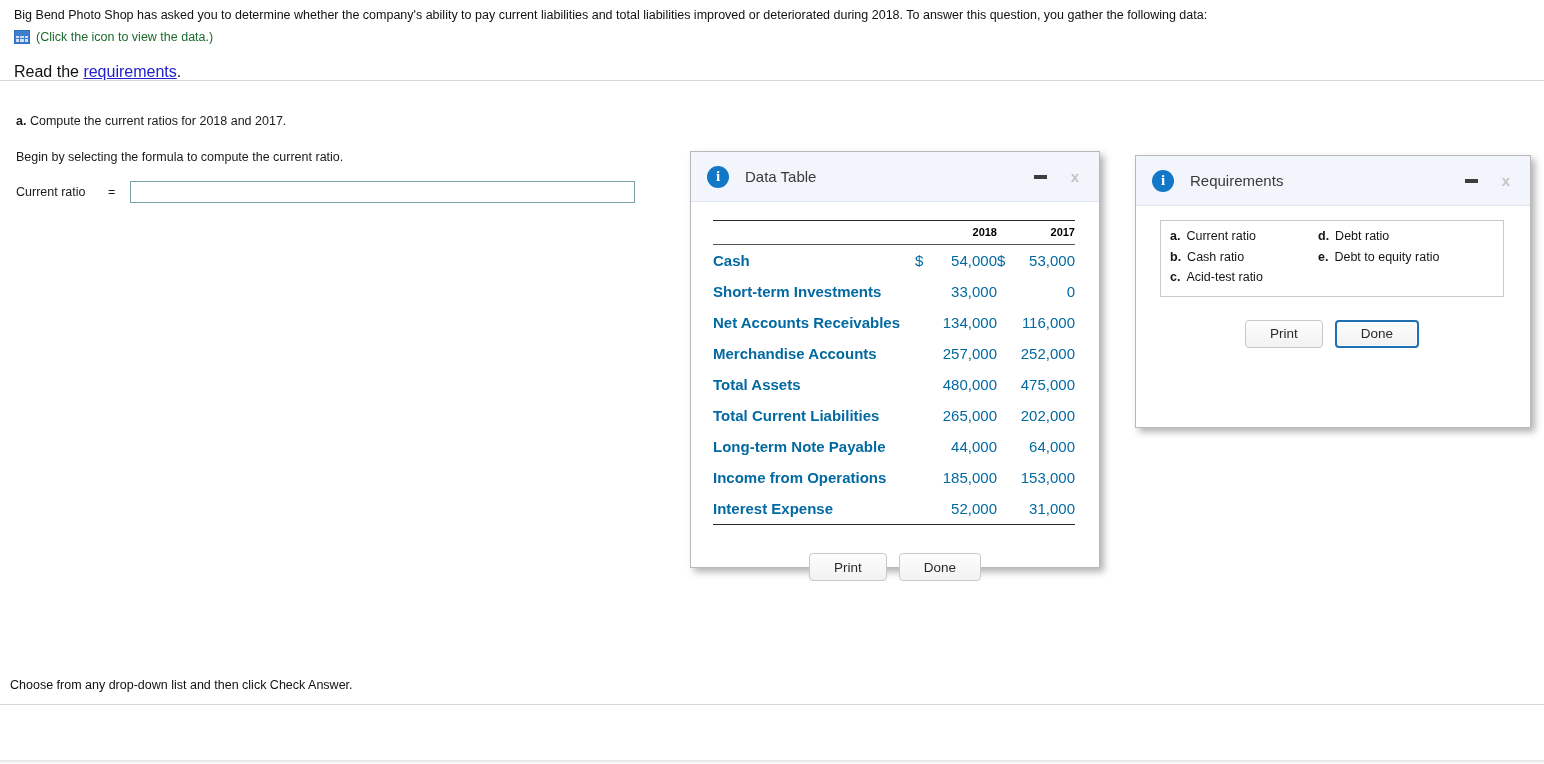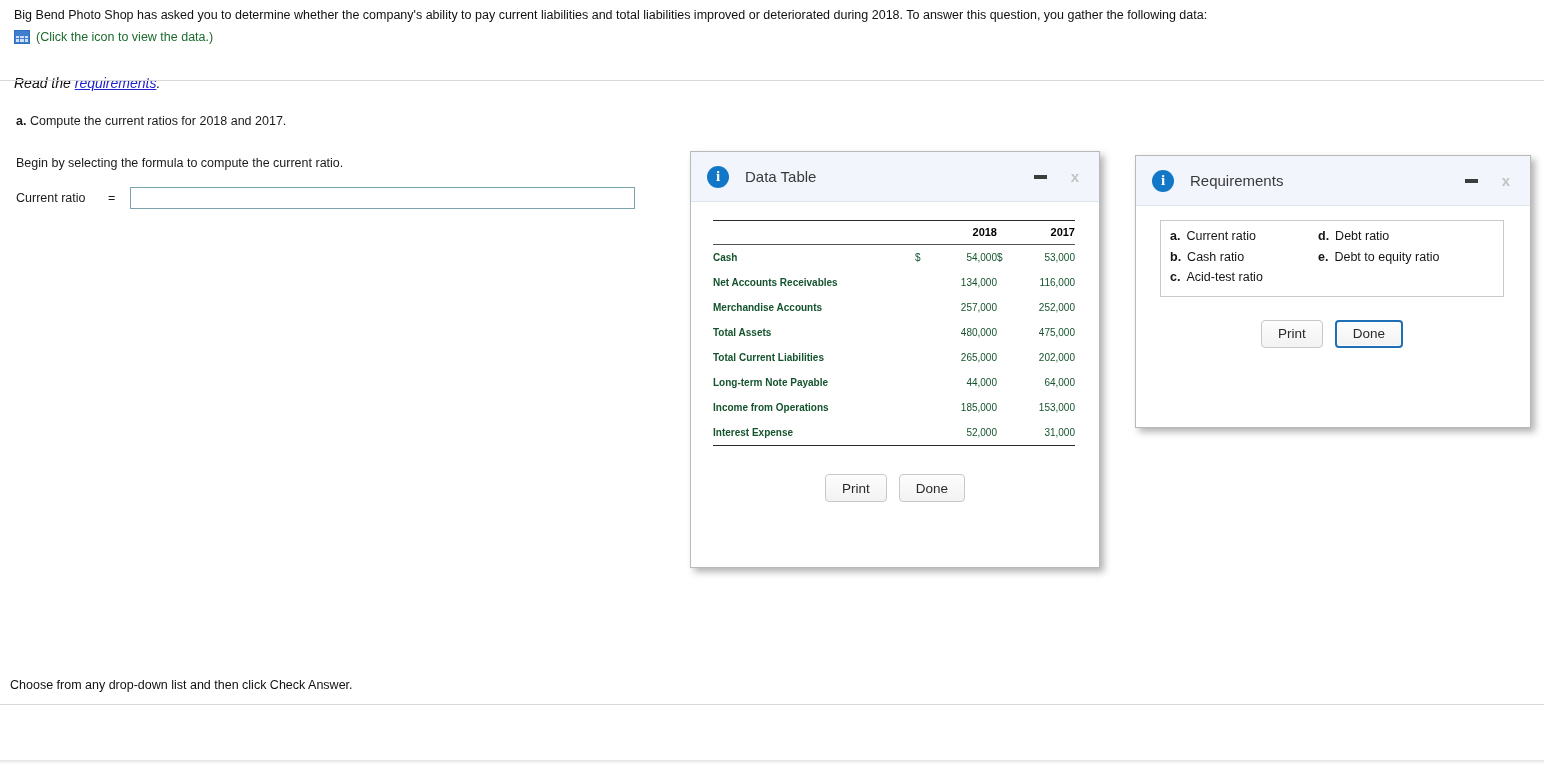--- a/index.html
+++ b/index.html
@@ -31,33 +31,33 @@
     content: ""; position: absolute; left: 0; top: 0; right: 0; height: 3.5px;
     background: #3f7fd0;
   }
   .grid-icon .cells {
     position: absolute; left: 0; top: 3.5px; right: 0; bottom: 0;
     display: grid; grid-template-columns: 1fr 1fr 1fr; grid-template-rows: 1fr 1fr;
     gap: 1px; padding: 1px; background: #3f7fd0;
   }
   .grid-icon .cells i { background: #cfe0f5; display: block; }
   .click-icon-text { color: #1b6b2e; font-size: 12.5px; }
-  .read-line { margin-top: 28px; font-size: 14px; font-style: italic; }
+  .read-line { margin-top: 17px; font-size: 16px; }
   .req-link { color: #2020cc; text-decoration: underline; cursor: pointer; }
 
   .hr-top {
     position: absolute; left: 0; top: 80px; width: 1544px; height: 1px;
     background: #d8d8d8;
   }
 
   
   .parta { position: absolute; left: 16px; top: 114px; width: 700px; }
   .parta .q { font-size: 12.5px; }
   .parta .q b { font-weight: bold; }
-  .parta .begin { font-size: 12.5px; margin-top: 28px; }
+  .parta .begin { font-size: 12.5px; margin-top: 22px; }
   .formula-row {
     margin-top: 17px; display: flex; align-items: center;
   }
   .formula-label { font-size: 12.5px; width: 92px; }
   .formula-eq { font-size: 12.5px; width: 22px; }
   .formula-input {
     width: 505px; height: 22px; border: 1px solid #7ba3ad;
     background: #ffffff; outline: none; font-size: 12.5px;
     padding: 0 5px; font-family: "Liberation Sans", sans-serif;
   }
@@ -90,21 +90,21 @@
   .btn-close {
     width: 20px; height: 20px; display: flex; align-items: center;
     justify-content: center; cursor: pointer; color: #c3c3c3;
     font-size: 15px; font-weight: bold; font-family: "Liberation Sans", sans-serif;
   }
   .dlg-body { padding: 0; }
   .dlg-foot {
     display: flex; justify-content: center; gap: 12px;
   }
   .dbtn {
-    min-width: 56px; height: 28px; padding: 0 16px;
+    min-width: 56px; height: 28px; padding: 0 24px;
     background: linear-gradient(#fdfdfd, #f2f2f2);
     border: 1px solid #c8c8c8; border-radius: 4px;
     font-size: 13.5px; color: #2a2a2a; cursor: pointer;
     font-family: "Liberation Sans", sans-serif;
     display: flex; align-items: center; justify-content: center;
   }
   .dbtn.focused {
     border: 2px solid #1f6fb5; box-shadow: 0 0 0 1px #ffffff inset;
   }
 
@@ -113,21 +113,21 @@
   .dt-wrap { padding: 18px 20px 0 22px; }
   table.dt { width: 362px; border-collapse: collapse; font-size: 12.5px; }
   table.dt thead th {
     font-weight: bold; font-size: 11px; color: #000000;
     padding: 5px 0 6px 0; text-align: right; margin-top: 39px;
   }
   table.dt thead tr.rule-top th { padding: 0; height: 0; }
   .rule-line-top { border-top: 1.6px solid #2b2b2b; }
   .rule-line-under { border-bottom: 1.2px solid #555; }
   .rule-line-bottom { border-bottom: 1.6px solid #2b2b2b; }
-  table.dt td { padding: 7px 0; font-size: 10px; color: #14532d; }
+  table.dt td { padding: 7px 0; font-size: 15px; color: #0369a1; }
   td.lbl { font-weight: bold; text-align: left; }
   td.cur { width: 16px; text-align: left; color: #1e1e1e; }
   td.num { text-align: right; width: 62px; }
   td.num.y18 { width: 66px; }
   #data-table-dialog .dlg-foot { margin-top: 28px; }
 
   
   #requirements-dialog { left: 1135px; top: 155px; width: 396px; height: 273px; }
   .rq-body { padding: 14px 26px 0 24px; }
   .rq-box {
@@ -225,20 +225,27 @@
           </thead>
           <tbody id="dt-body">
               <tr>
                 <td class="lbl">Cash</td>
                 <td class="cur">$</td>
                 <td class="num y18">54,000</td>
                 <td class="cur">$</td>
                 <td class="num">53,000</td>
               </tr>
               <tr>
+                <td class="lbl">Short-term Investments</td>
+                <td class="cur"></td>
+                <td class="num y18">33,000</td>
+                <td class="cur"></td>
+                <td class="num">0</td>
+              </tr>
+              <tr>
                 <td class="lbl">Net Accounts Receivables</td>
                 <td class="cur"></td>
                 <td class="num y18">134,000</td>
                 <td class="cur"></td>
                 <td class="num">116,000</td>
               </tr>
               <tr>
                 <td class="lbl">Merchandise Accounts</td>
                 <td class="cur"></td>
                 <td class="num y18">257,000</td>

